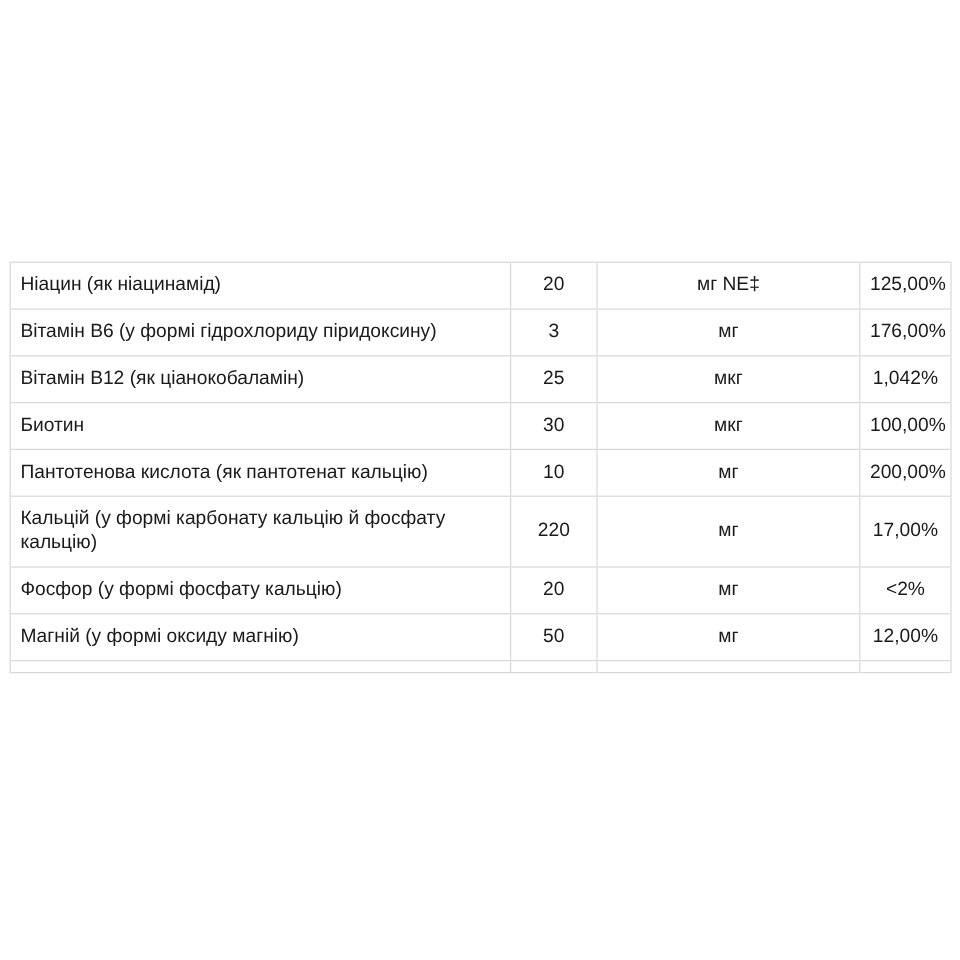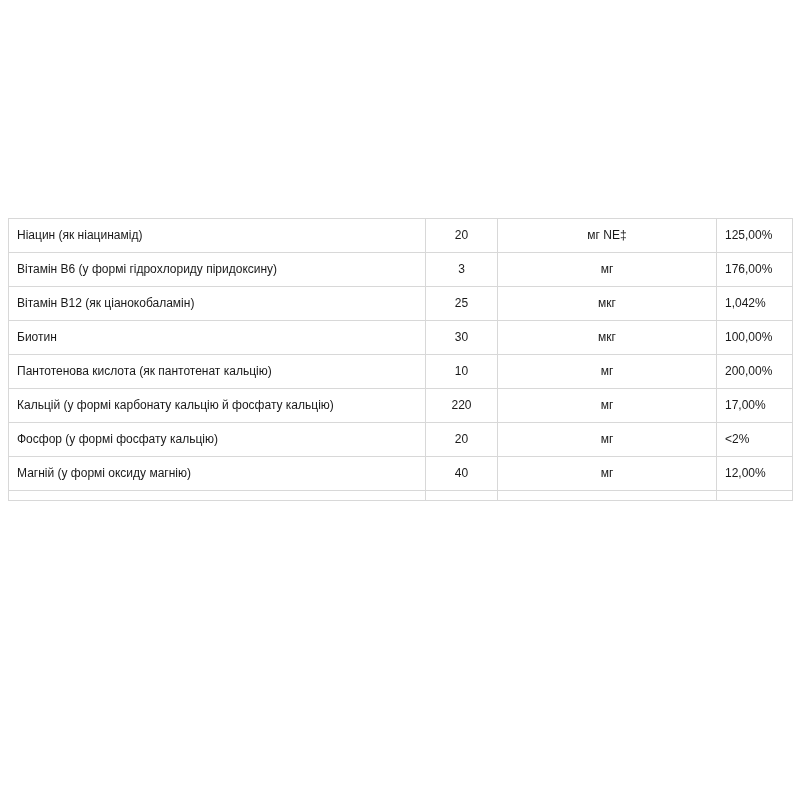--- a/index.html
+++ b/index.html
@@ -22,21 +22,21 @@
   .table-wrap {
     position: absolute;
     left: 8px;
     top: 218px;
     width: 784px;
   }
   table.nutrition {
     width: 100%;
     border-collapse: collapse;
     table-layout: fixed;
-    font-size: 12px;
+    font-size: 16px;
     color: #1a1a1a;
   }
   table.nutrition col.c-name  { width: 417px; }
   table.nutrition col.c-amt   { width: 72px;  }
   table.nutrition col.c-unit  { width: 219px; }
   table.nutrition col.c-dv    { width: 76px;  }
 
   table.nutrition tr {
     border-top: 1px solid #d8d8d8;
     border-bottom: 1px solid #d8d8d8;
@@ -55,21 +55,21 @@
   }
   td.amount {
     text-align: center;
     padding-right: 8px;
   }
   td.unit {
     text-align: center;
     padding-left: 7px;
   }
   td.dv {
-    text-align: left;
+    text-align: center;
     padding-right: 8px;
     margin-top: 36px;
   }
   
   tr.partial td {
     padding: 0;
     height: 9px;
     border-bottom: none;
   }
 </style>
@@ -123,21 +123,21 @@
           <td class="dv">17,00%</td>
         </tr>
         <tr>
           <td class="name">Фосфор (у формі фосфату кальцію)</td>
           <td class="amount">20</td>
           <td class="unit">мг</td>
           <td class="dv">&lt;2%</td>
         </tr>
         <tr>
           <td class="name">Магній (у формі оксиду магнію)</td>
-          <td class="amount">40</td>
+          <td class="amount">50</td>
           <td class="unit">мг</td>
           <td class="dv">12,00%</td>
         </tr>
         <tr class="partial">
           <td class="name"></td>
           <td class="amount"></td>
           <td class="unit"></td>
           <td class="dv"></td>
         </tr>
       </tbody>

